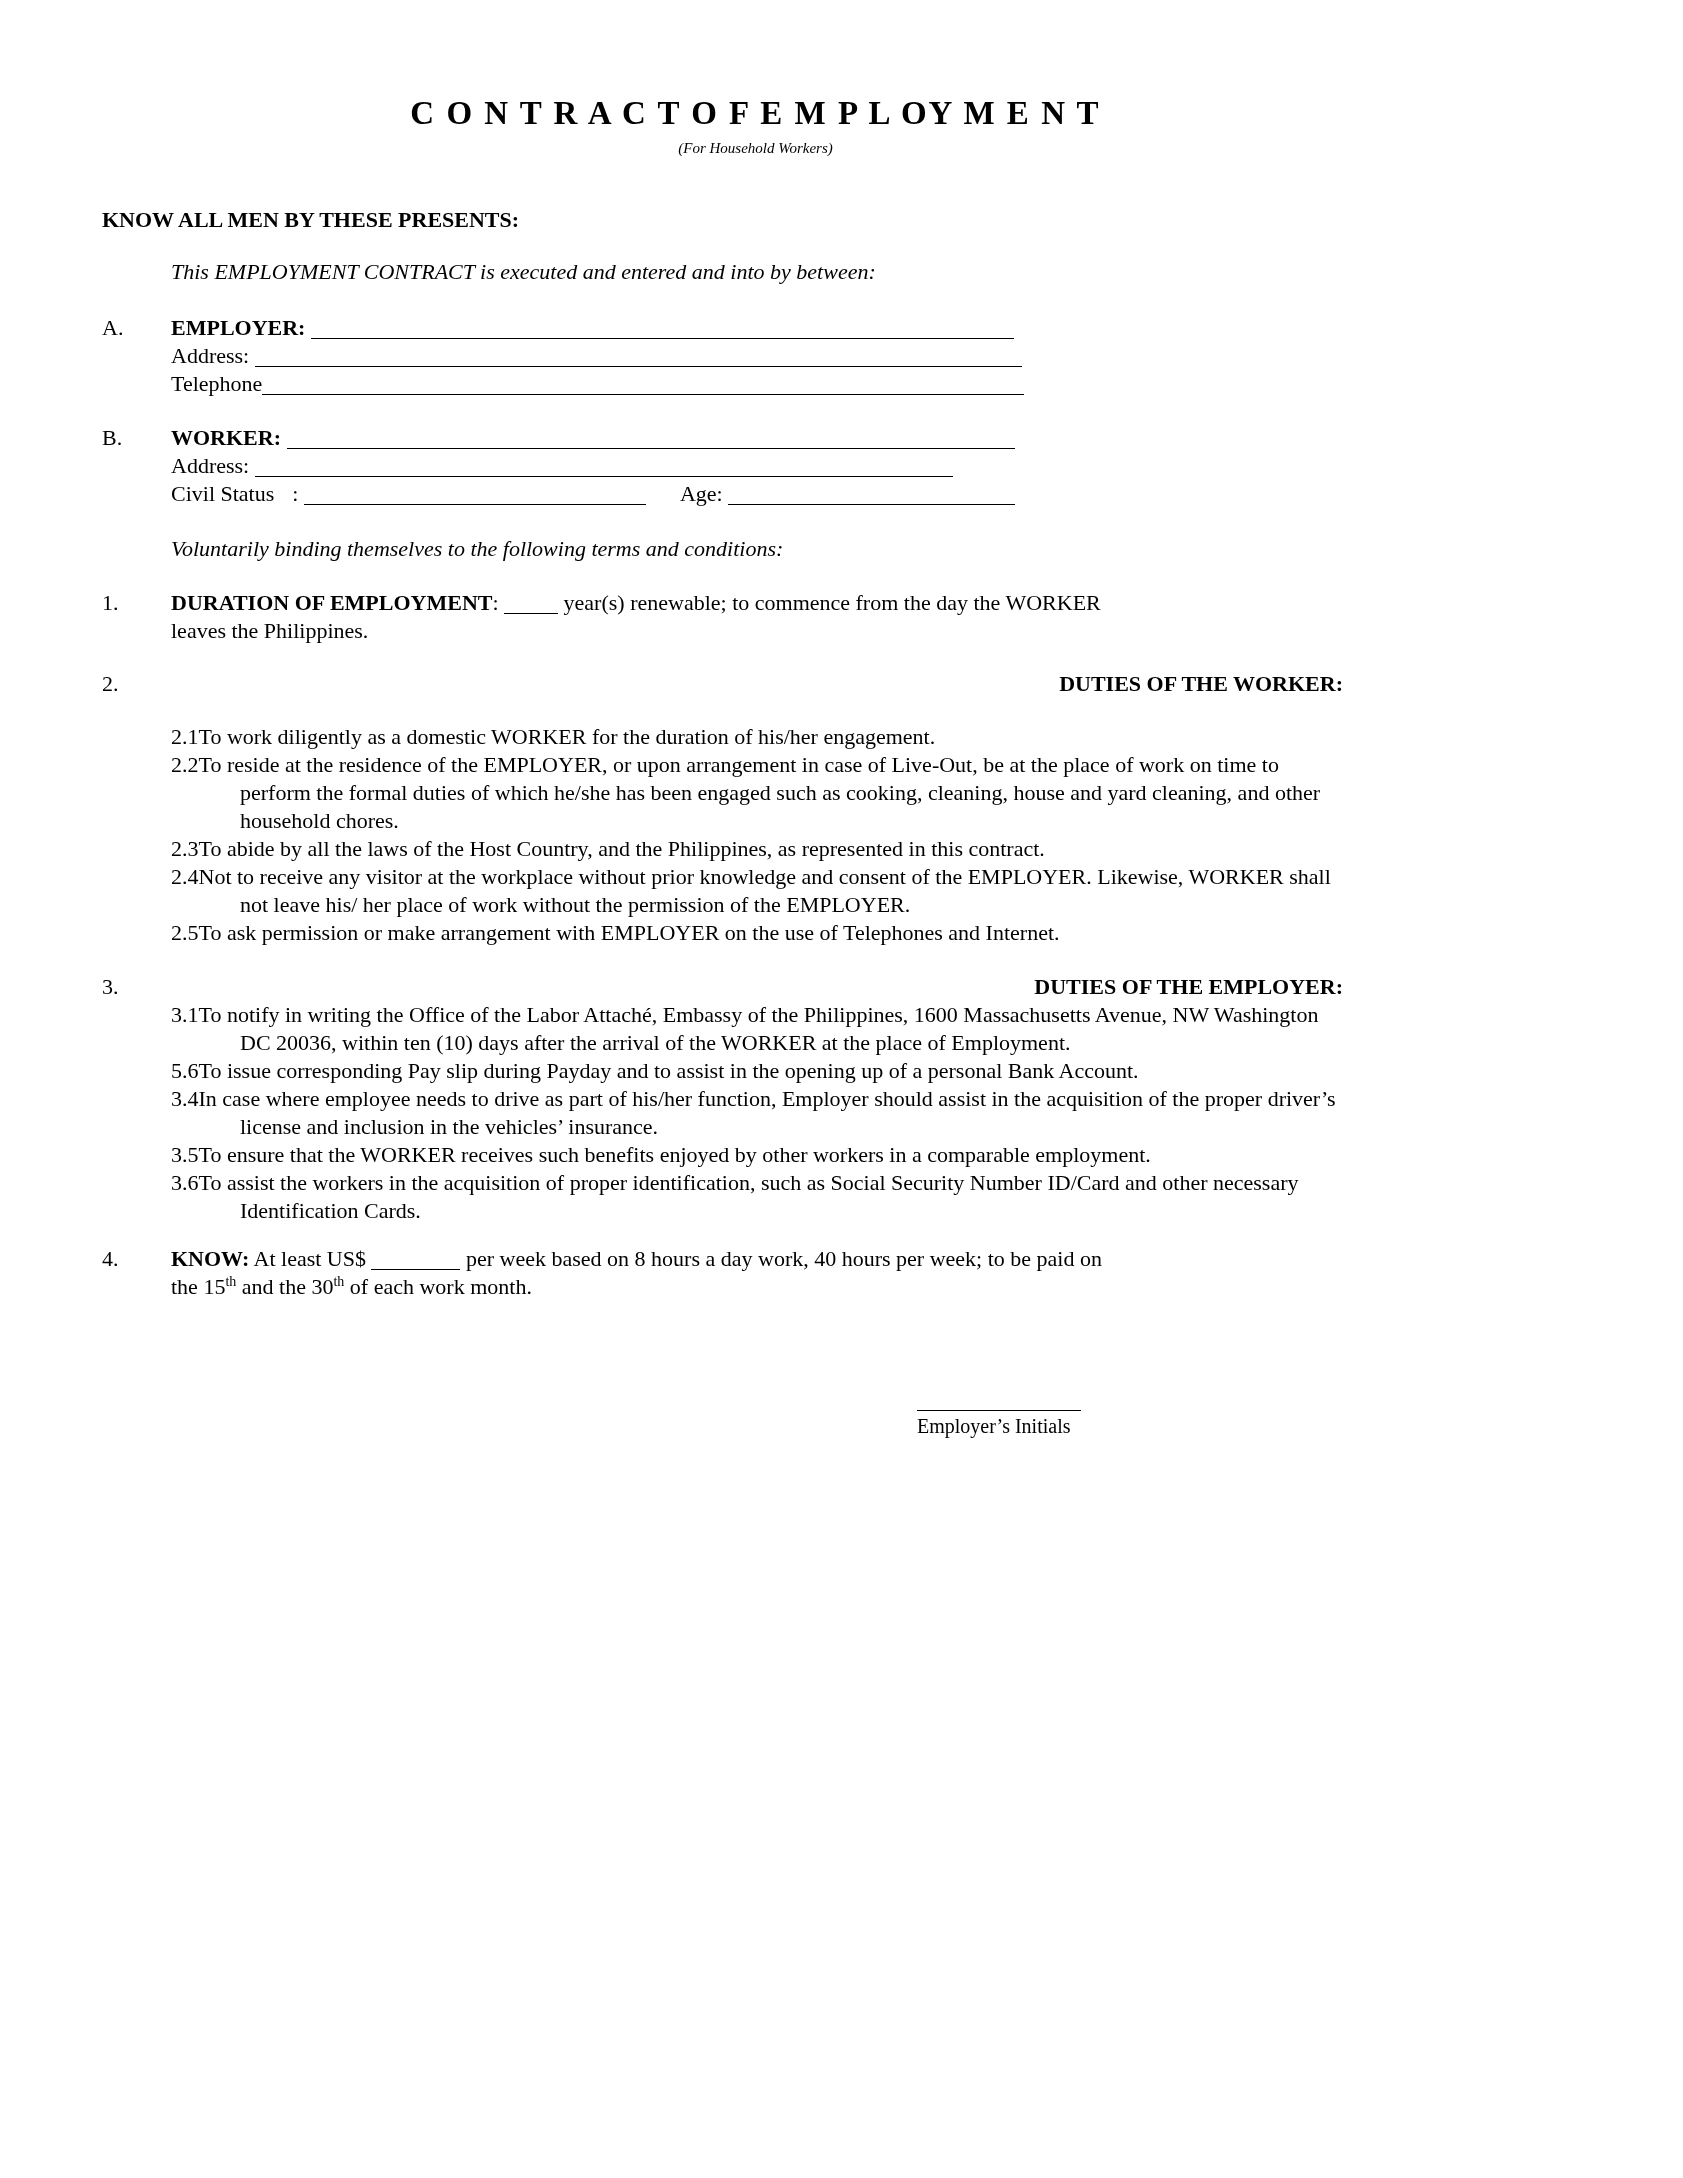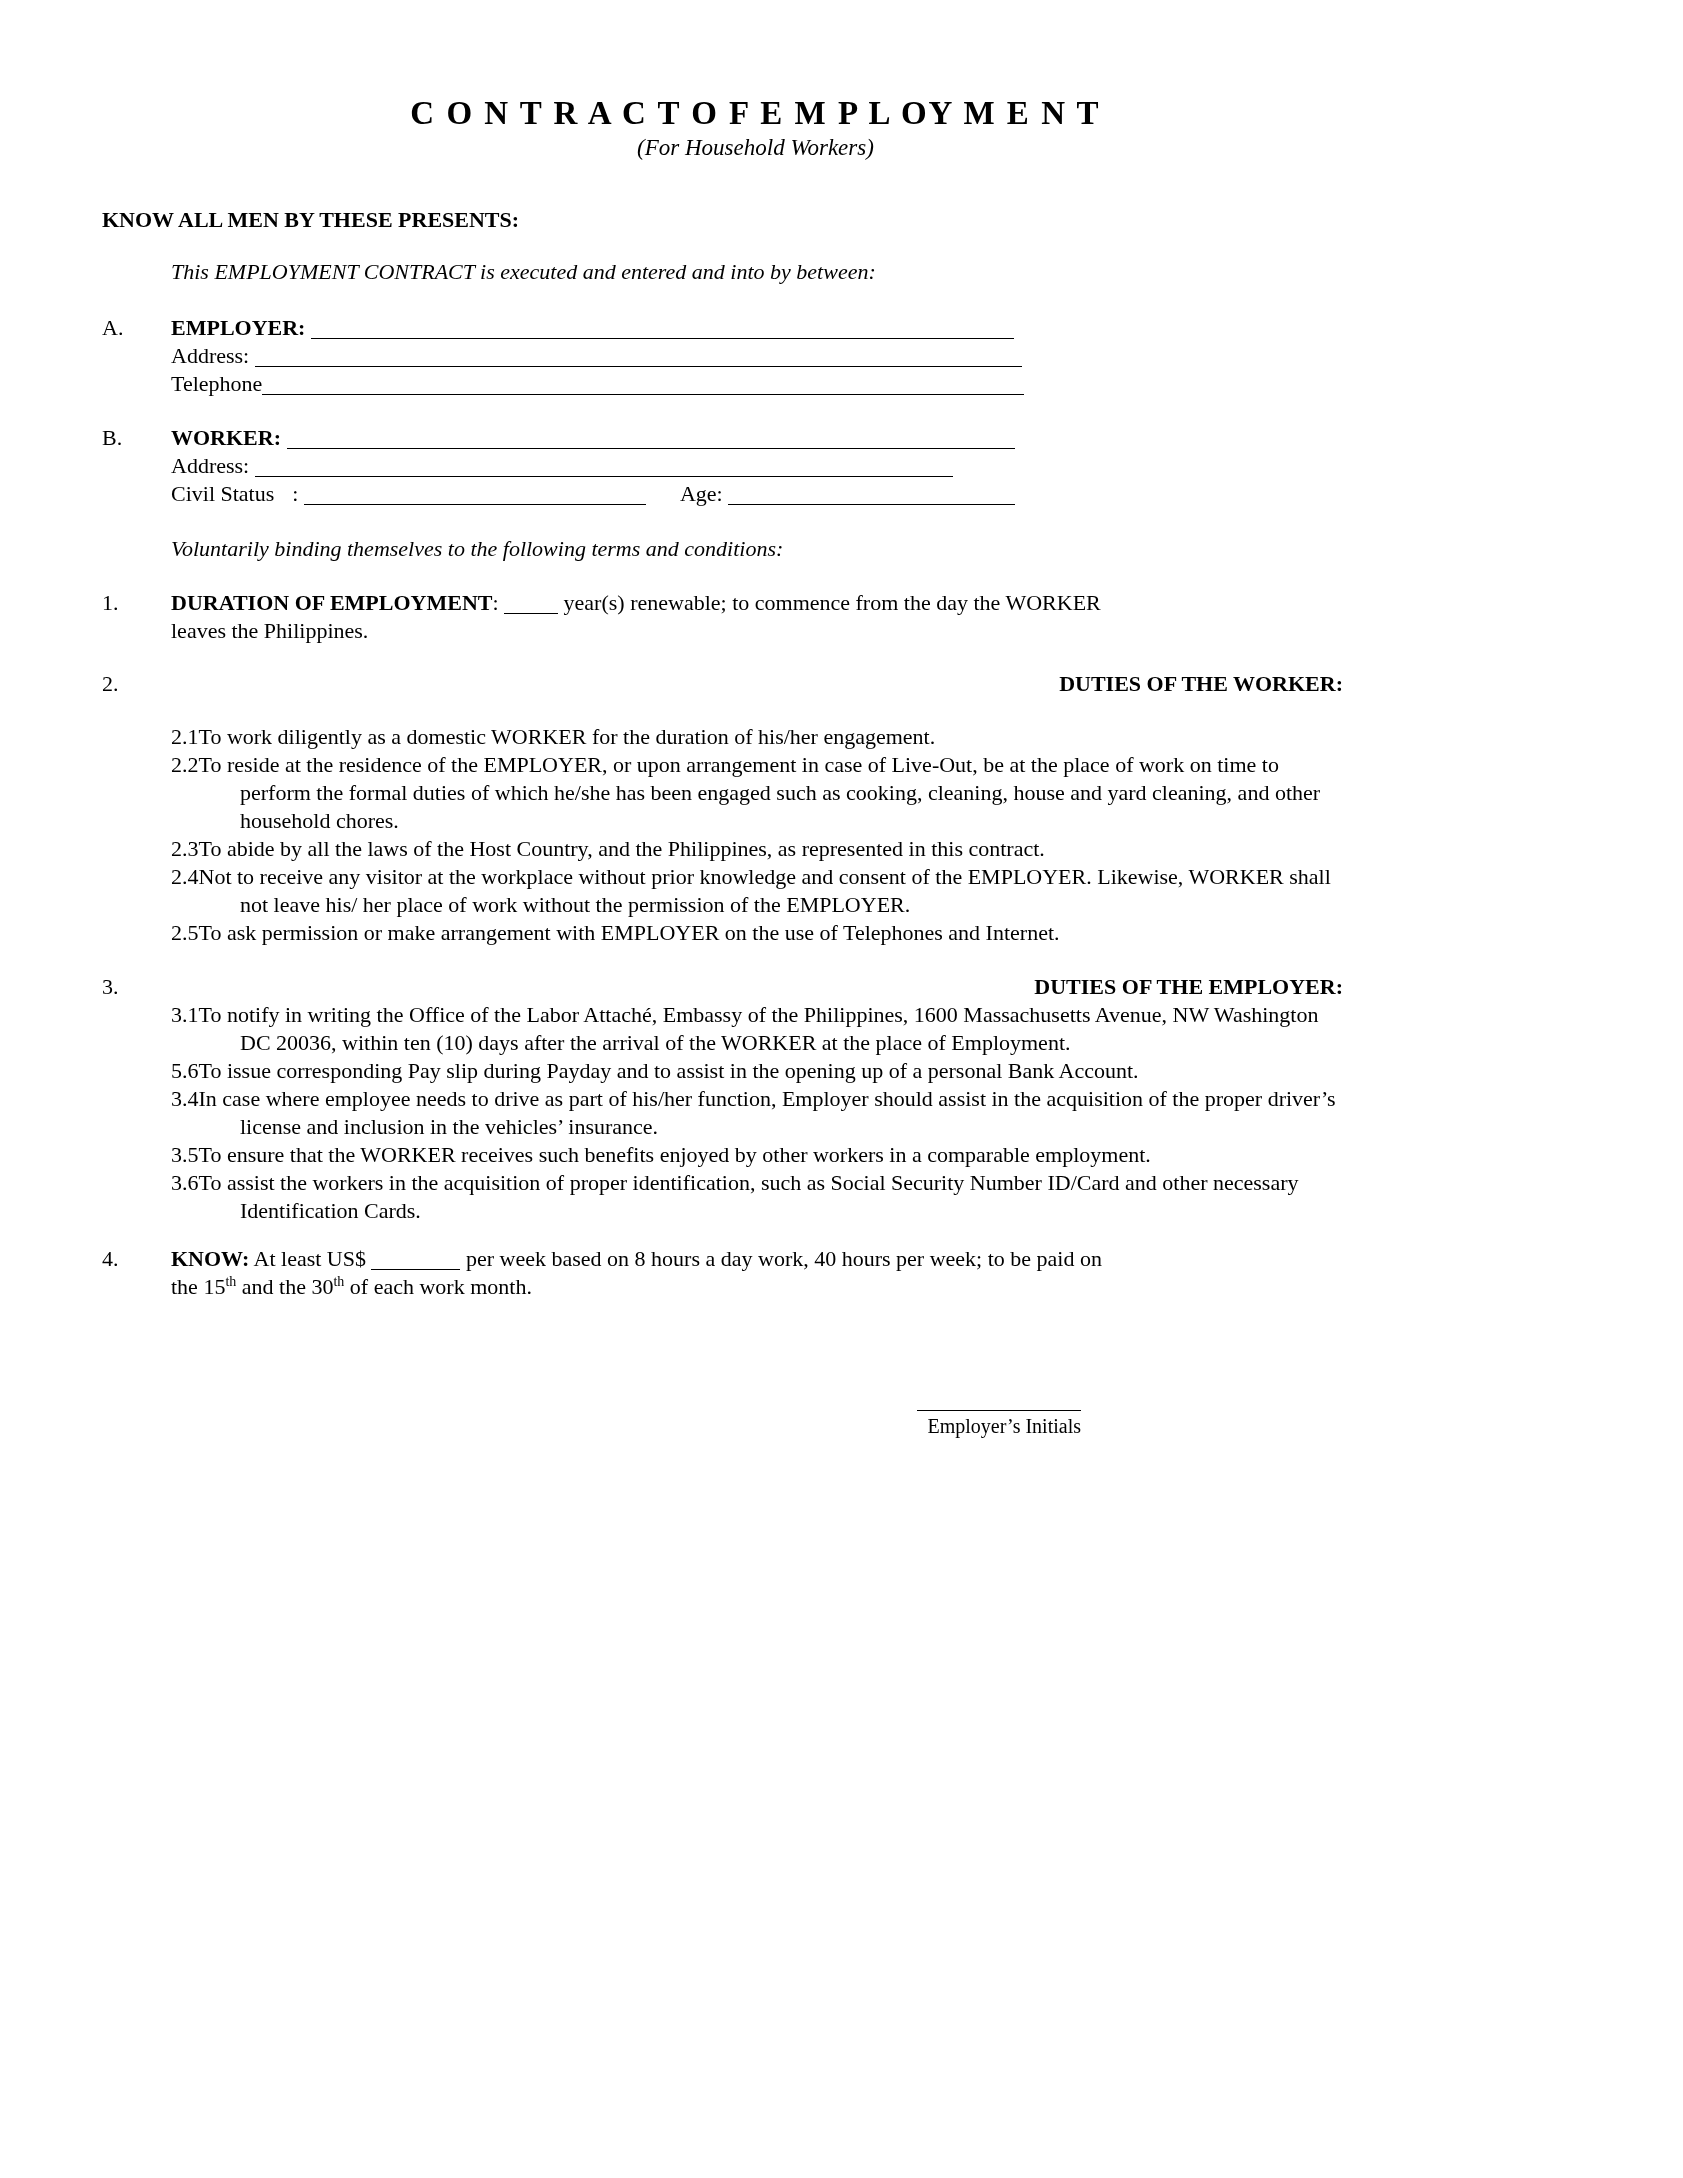--- a/index.html
+++ b/index.html
@@ -12,21 +12,21 @@
     font-family:"Liberation Serif", serif;
     font-size:22px;
     line-height:28px;
     padding:94px 168px 0 102px;
     overflow:hidden;
     border-radius:31px;
   }
   .b { font-weight:bold;text-align:right; }
   .title-block { margin-left:-102px; margin-right:-168px; text-align:center; }
   .title { font-size:33px; font-weight:bold; letter-spacing:2px; line-height:38px; }
-  .subtitle { font-size:23px; font-style:italic; margin-top:2px; }
+  .subtitle { font-size:15px; font-style:italic; margin-top:2px; }
   .preamble-heading { margin-top:44px; font-weight:bold; }
   .indent70 { margin-left:69px;font-style:italic; }
   .preamble-text { margin-top:24px; }
   .binding-text { margin-top:27px; }
   .row { display:flex; }
   .num { flex:0 0 69px; width:69px; }
   .content { flex:1 1 auto; min-width:0; }
   .party-a { margin-top:28px; }
   .party-b { margin-top:26px; }
   .sec1 { margin-top:26px; }
@@ -51,21 +51,21 @@
   .bl-years { width:54px; }
   .bl-wage { width:89px; }
   .cs-colon { margin-left:18px; }
   .age-label { margin-left:34px; }
   sup { font-size:14px; vertical-align:super; line-height:0; }
   .footer {
     position:absolute;
     left:917px; top:1410px;
     width:164px;
     border-top:1.5px solid #000;
-    text-align:right;
+    text-align:left;
     font-size:20px;
     padding-top:3px;
     line-height:24px;
   }
 </style>
 </head>
 <body>
 
 <div class="page">
 

